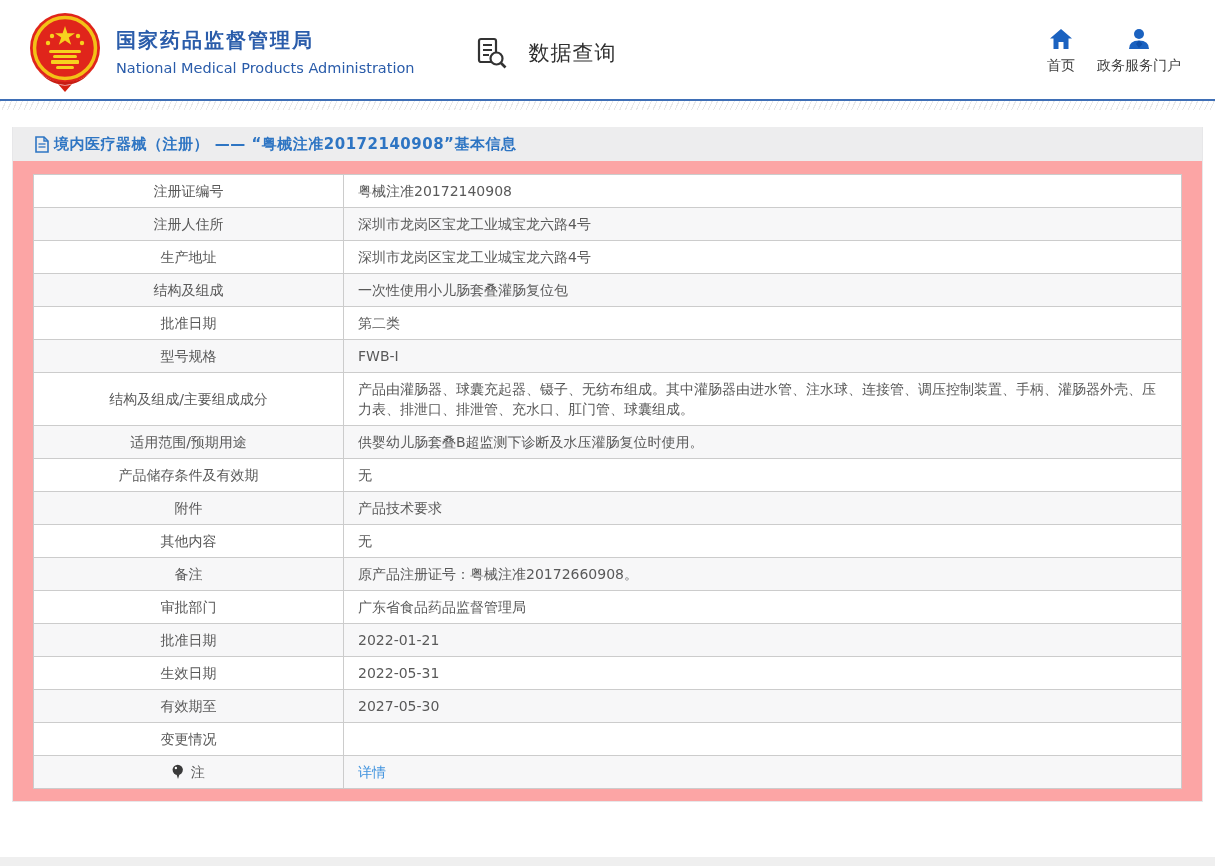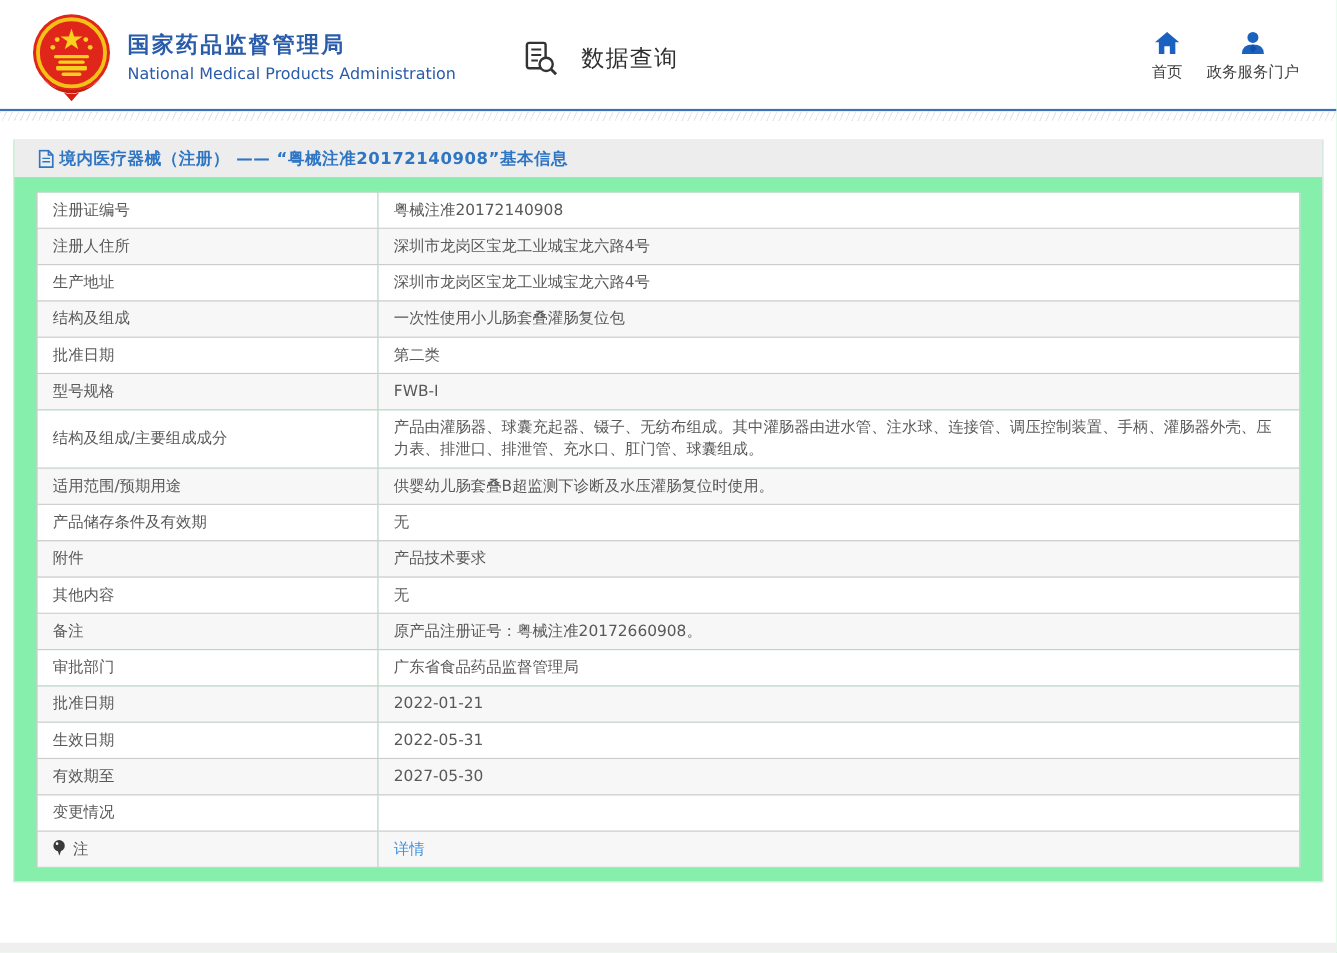--- a/index.html
+++ b/index.html
@@ -18,32 +18,32 @@
   .header-nav { margin-left:auto; display:flex; gap:22px; margin-top:4px; }
   .nav-item { display:flex; flex-direction:column; align-items:center; cursor:pointer; }
   .nav-item .nav-ico { height:22px; margin-bottom:7px; }
   .nav-label { font-size:14px; color:#3f3f3f; white-space:nowrap; }
 
   .blue-rule { height:2px; background:#3f6fb6; }
   .hatch-band { height:9px;
     background:repeating-linear-gradient(115deg,#e9e9e9 0 1px,transparent 1px 5px); }
 
   
-  .panel { width:1191px; margin:17px auto 0 auto; background:#86efac;
+  .panel { width:1191px; margin:17px auto 0 auto; background:#fca5a5;
     border:1px solid #e7e7e9; border-top:none; }
   .panel-titlebar { background:#ededee; height:34px; display:flex; align-items:center; padding:0 22px; }
   .doc-icon { width:14px; height:17px; margin-right:5px; flex:0 0 auto; }
   .panel-title { font-size:15px; font-weight:600; color:#2e75c3; letter-spacing:.5px; }
 
   
   .table-wrap { padding:13px 20px 12px 20px; }
   table.info { width:100%; border-collapse:collapse; table-layout:fixed; }
   table.info td { border:1px solid #ccc; font-size:14px; color:#595959;
     padding:6px 14px; line-height:20px; vertical-align:middle; }
-  td.label-cell { width:310px; text-align:left; background:transparent; }
+  td.label-cell { width:310px; text-align:center; background:transparent; }
   tr:nth-child(even) td { background:#f7f7f8; }
   tr:nth-child(odd) td { background:#ffffff; }
   td.value-cell a { color:#4193de; text-decoration:none; cursor:pointer; }
   .note-ico { display:inline-block; vertical-align:-2px; margin-right:2px; }
 
   .footer-band { position:absolute; left:0; bottom:0; width:1215px; height:9px; background:#efefef; }
 </style>
 </head>
 <body>
 

